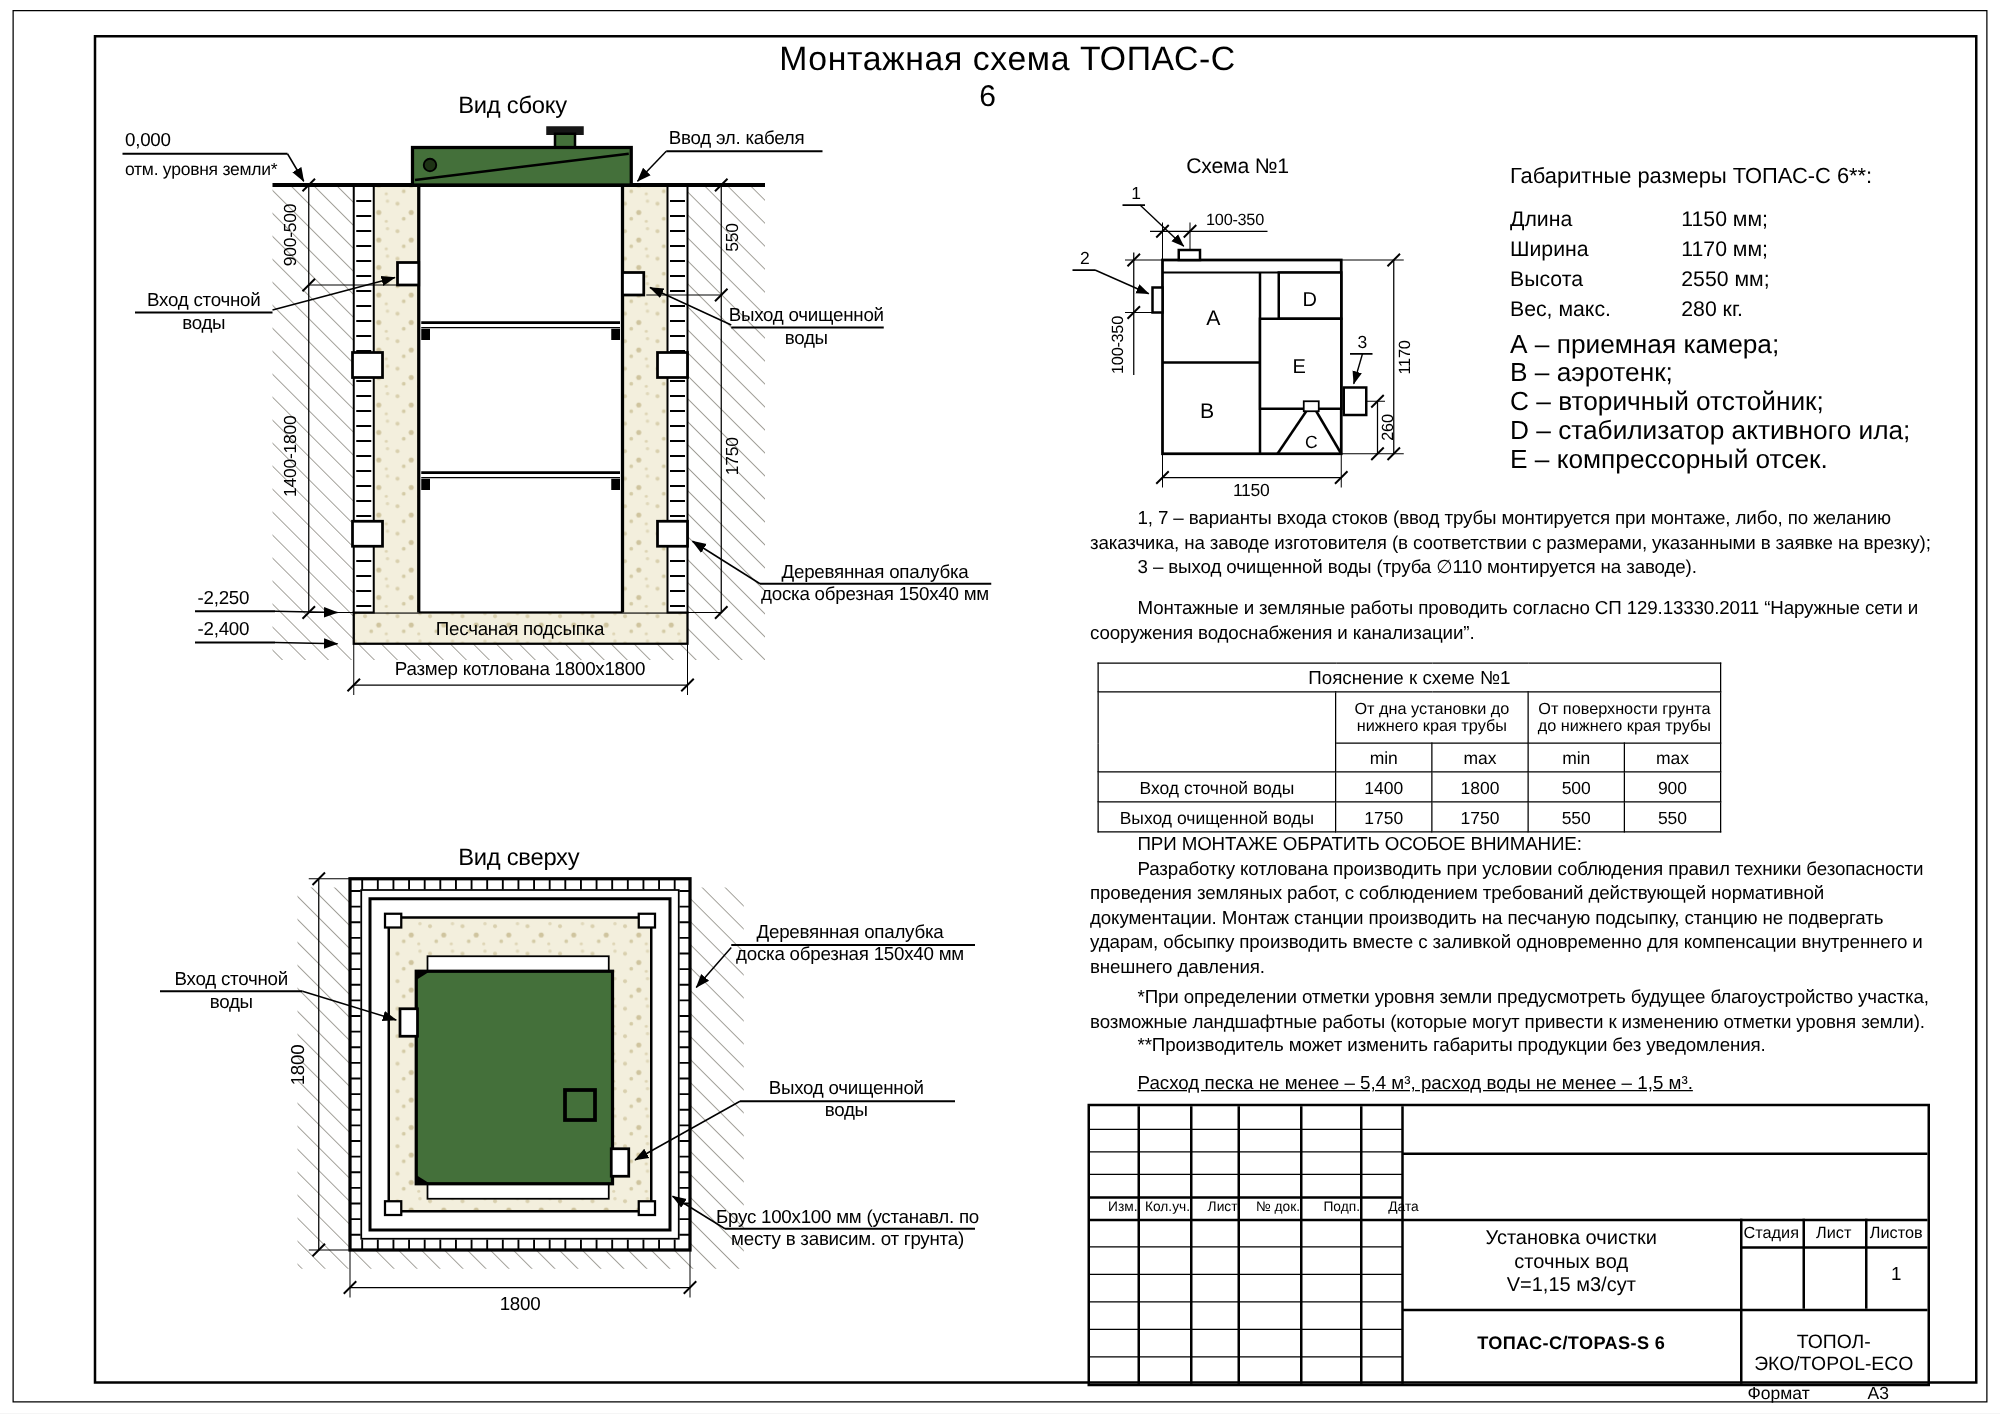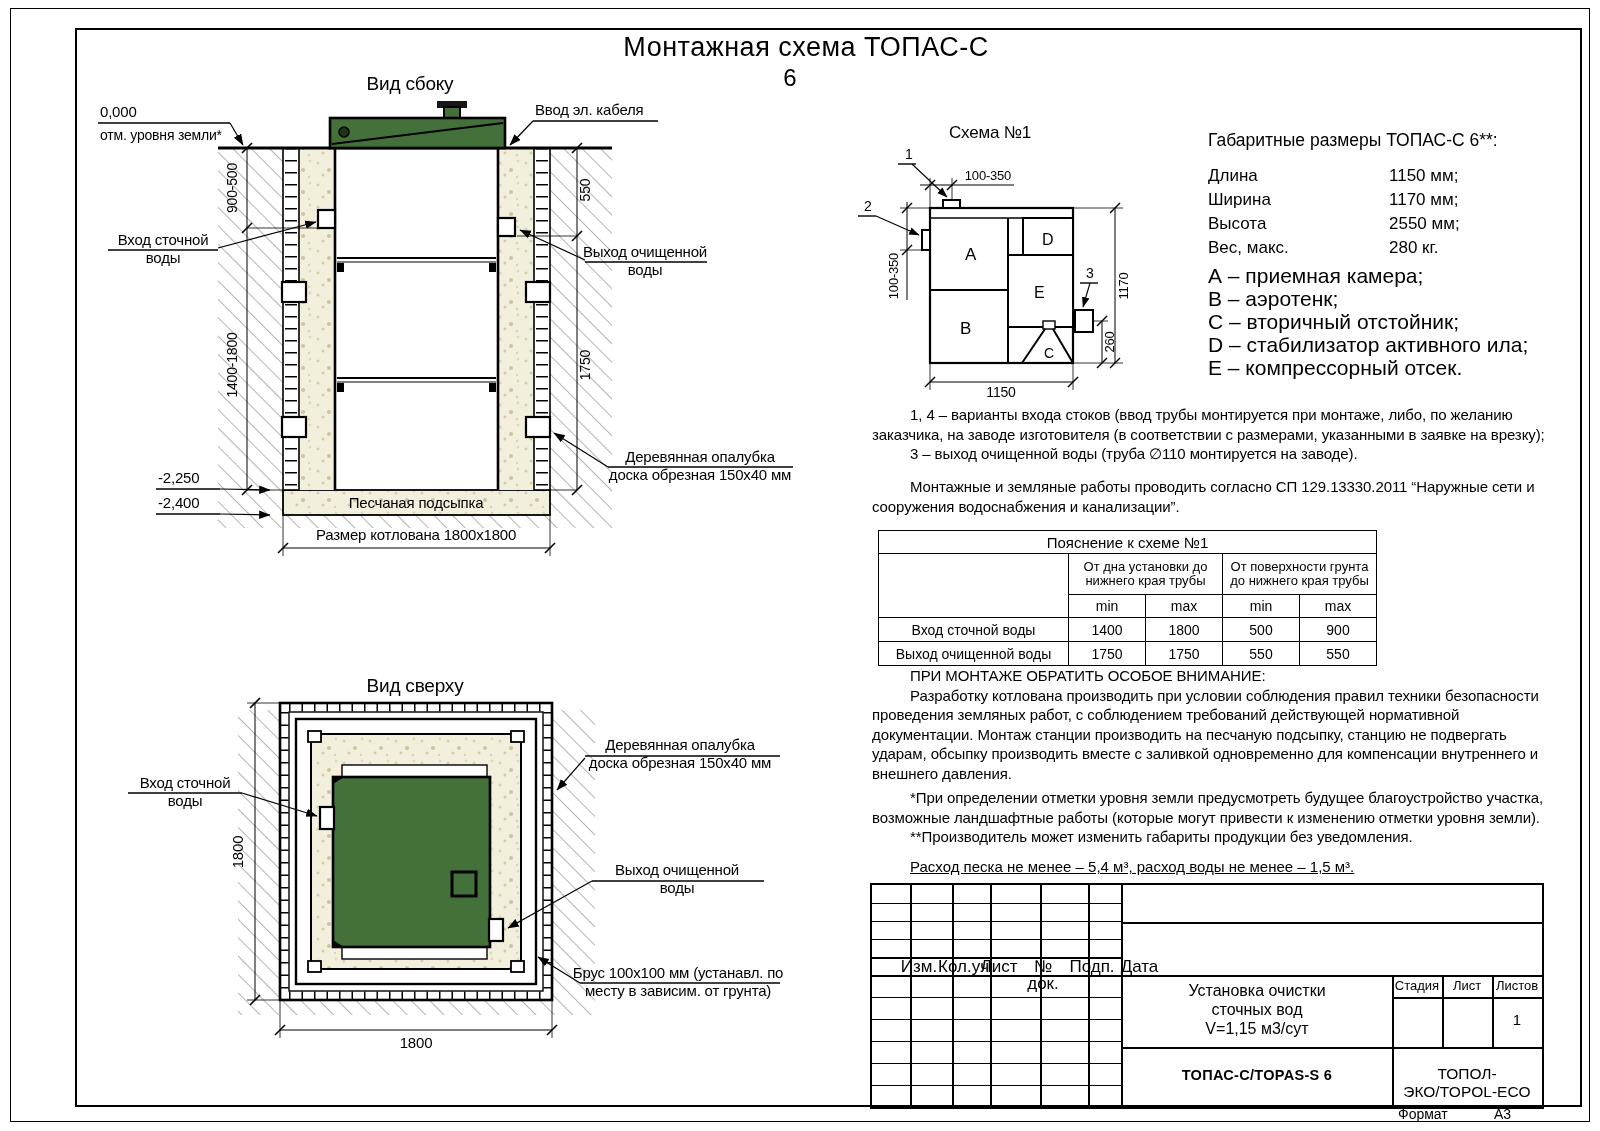--- a/index.html
+++ b/index.html
@@ -4,31 +4,31 @@
 <style>
   html,body{margin:0;padding:0;background:#e8e8e8;font-family:"Liberation Sans",sans-serif;}
   #page{position:relative;width:1600px;height:1131px;background:#fff;overflow:hidden;color:#000;}
   .abs{position:absolute;}
   .frame{position:absolute;border:2px solid #000;}
   .thin{border-width:1px;}
   .ctr{text-align:center;}
   svg text{font-family:"Liberation Sans",sans-serif;fill:#000;letter-spacing:-0.2px;}
   .para{position:absolute;font-size:15px;line-height:19.5px;letter-spacing:-0.1px;}
   .para p{margin:0;text-indent:38px;}
-  .gab-row{display:flex;height:24px;font-size:17px;gap:44px;}
+  .gab-row{display:flex;height:24px;font-size:17px;}
   .gab-row .gl{width:137px;}
   .leg-line{height:23px;font-size:21px;}
   table.exp{border-collapse:collapse;table-layout:fixed;}
   table.exp td{border:1.6px solid #000;text-align:center;vertical-align:middle;padding:0 2px;font-size:14px;}
   table.exp td.tt{font-size:15px;height:22px;}
   table.exp td.gh{font-size:13px;line-height:14.5px;height:40px;}
   table.exp td.mm{height:22px;}
   table.exp td.dr{height:23px;}
   .ln{position:absolute;background:#000;}
-  .tb-label{position:absolute;font-size:17px;text-align:center;line-height:17px;padding-left:28px;}
+  .tb-label{position:absolute;font-size:11px;text-align:right;line-height:17px;}
   .underline{text-decoration:underline;}
 </style>
 </head>
 <body>
 
 <div id="page">
 
   <div class="frame thin" style="left:10px;top:8px;width:1578px;height:1112px;"></div>
   <div class="frame" style="left:75px;top:28px;width:1503px;height:1075px;"></div>
 
@@ -315,21 +315,21 @@
   </div>
   <div class="abs" style="left:1208px;top:264px;">
     <div class="leg-line">А – приемная камера;</div>
     <div class="leg-line">В – аэротенк;</div>
     <div class="leg-line">С – вторичный отстойник;</div>
     <div class="leg-line">D – стабилизатор активного ила;</div>
     <div class="leg-line">Е – компрессорный отсек.</div>
   </div>
 
   <div class="para" style="left:872px;top:405px;width:676px;">
-    <p>1, 4 – варианты входа  стоков (ввод трубы монтируется при монтаже, либо, по желанию заказчика, на заводе изготовителя (в соответствии с размерами, указанными в заявке на врезку);</p>
+    <p>1, 7 – варианты входа  стоков (ввод трубы монтируется при монтаже, либо, по желанию заказчика, на заводе изготовителя (в соответствии с размерами, указанными в заявке на врезку);</p>
     <p>3 – выход очищенной воды (труба ∅110 монтируется на заводе).</p>
   </div>
   <div class="para" style="left:872px;top:477px;width:676px;">
     <p>Монтажные и земляные работы проводить согласно СП 129.13330.2011 “Наружные сети и сооружения водоснабжения и канализации”.</p>
   </div>
 
   <table class="exp abs" style="left:878px;top:530px;width:498px;">
     <colgroup>
         <col style="width:190px">
         <col style="width:77px">

